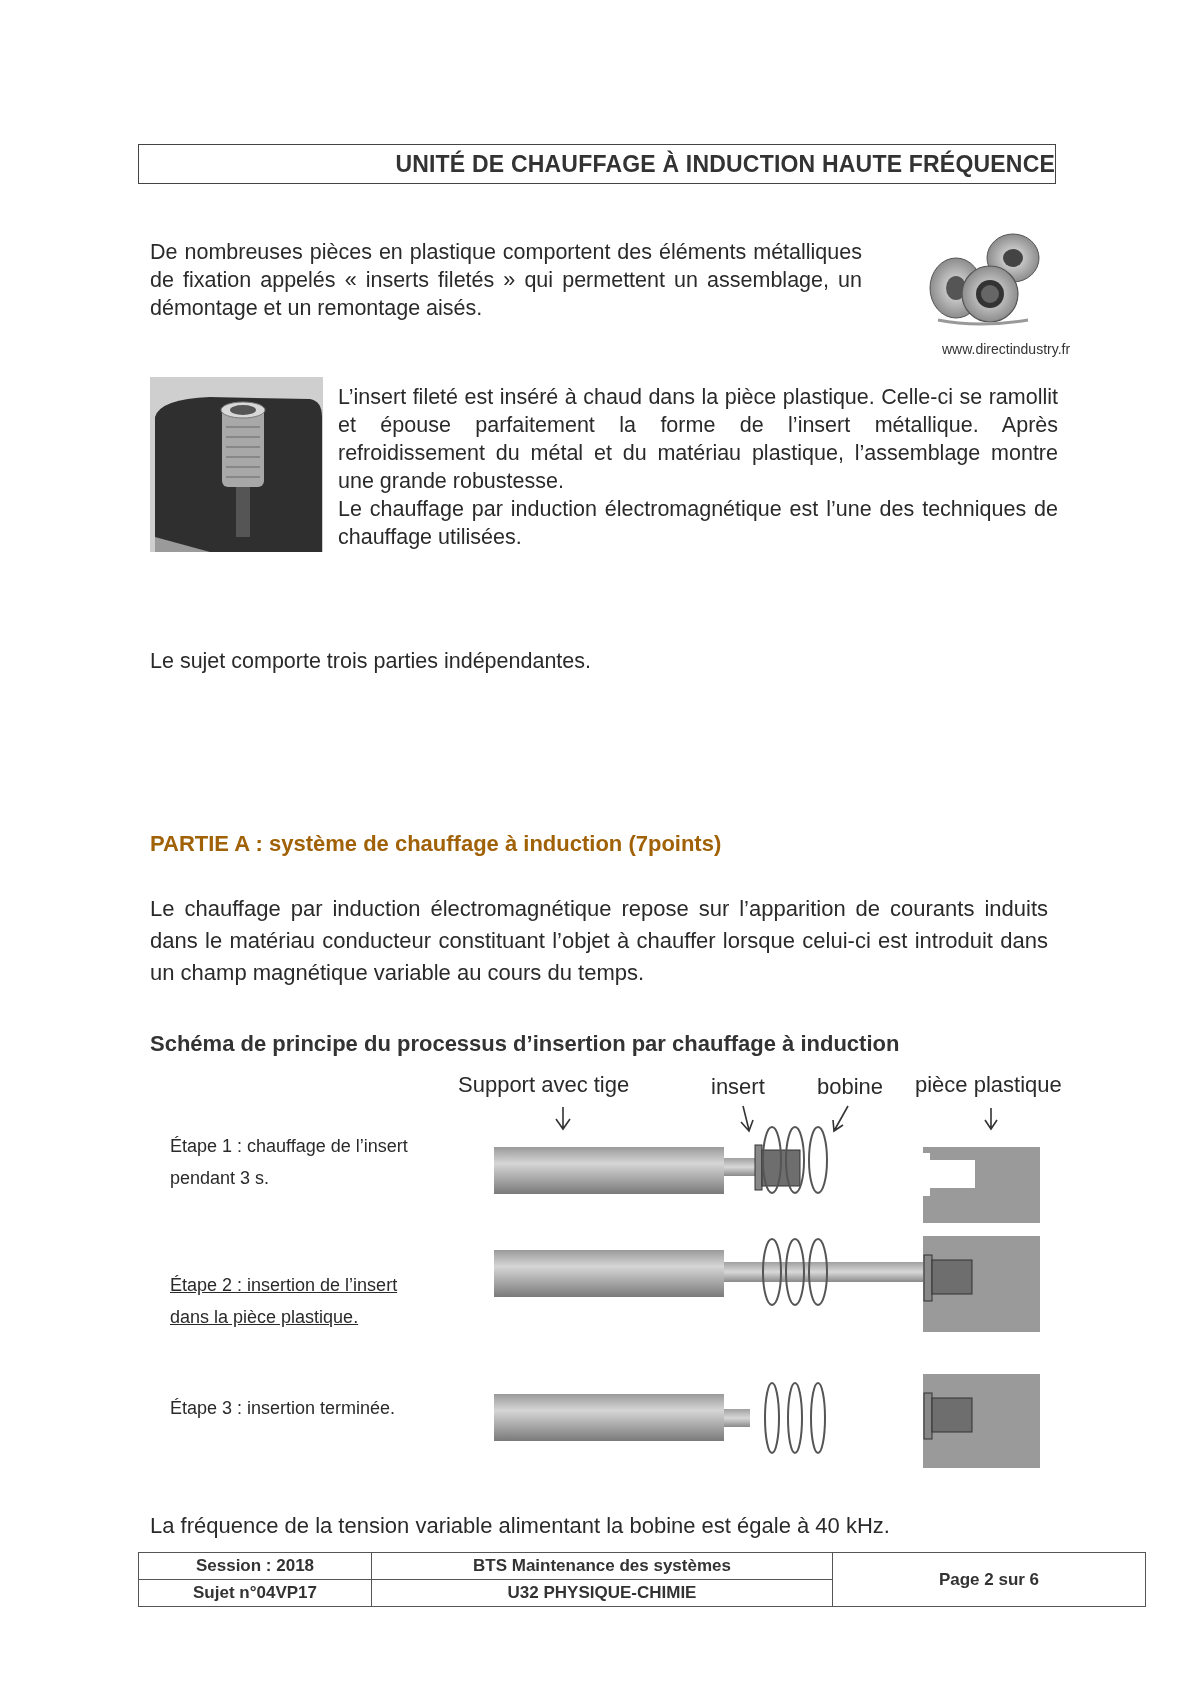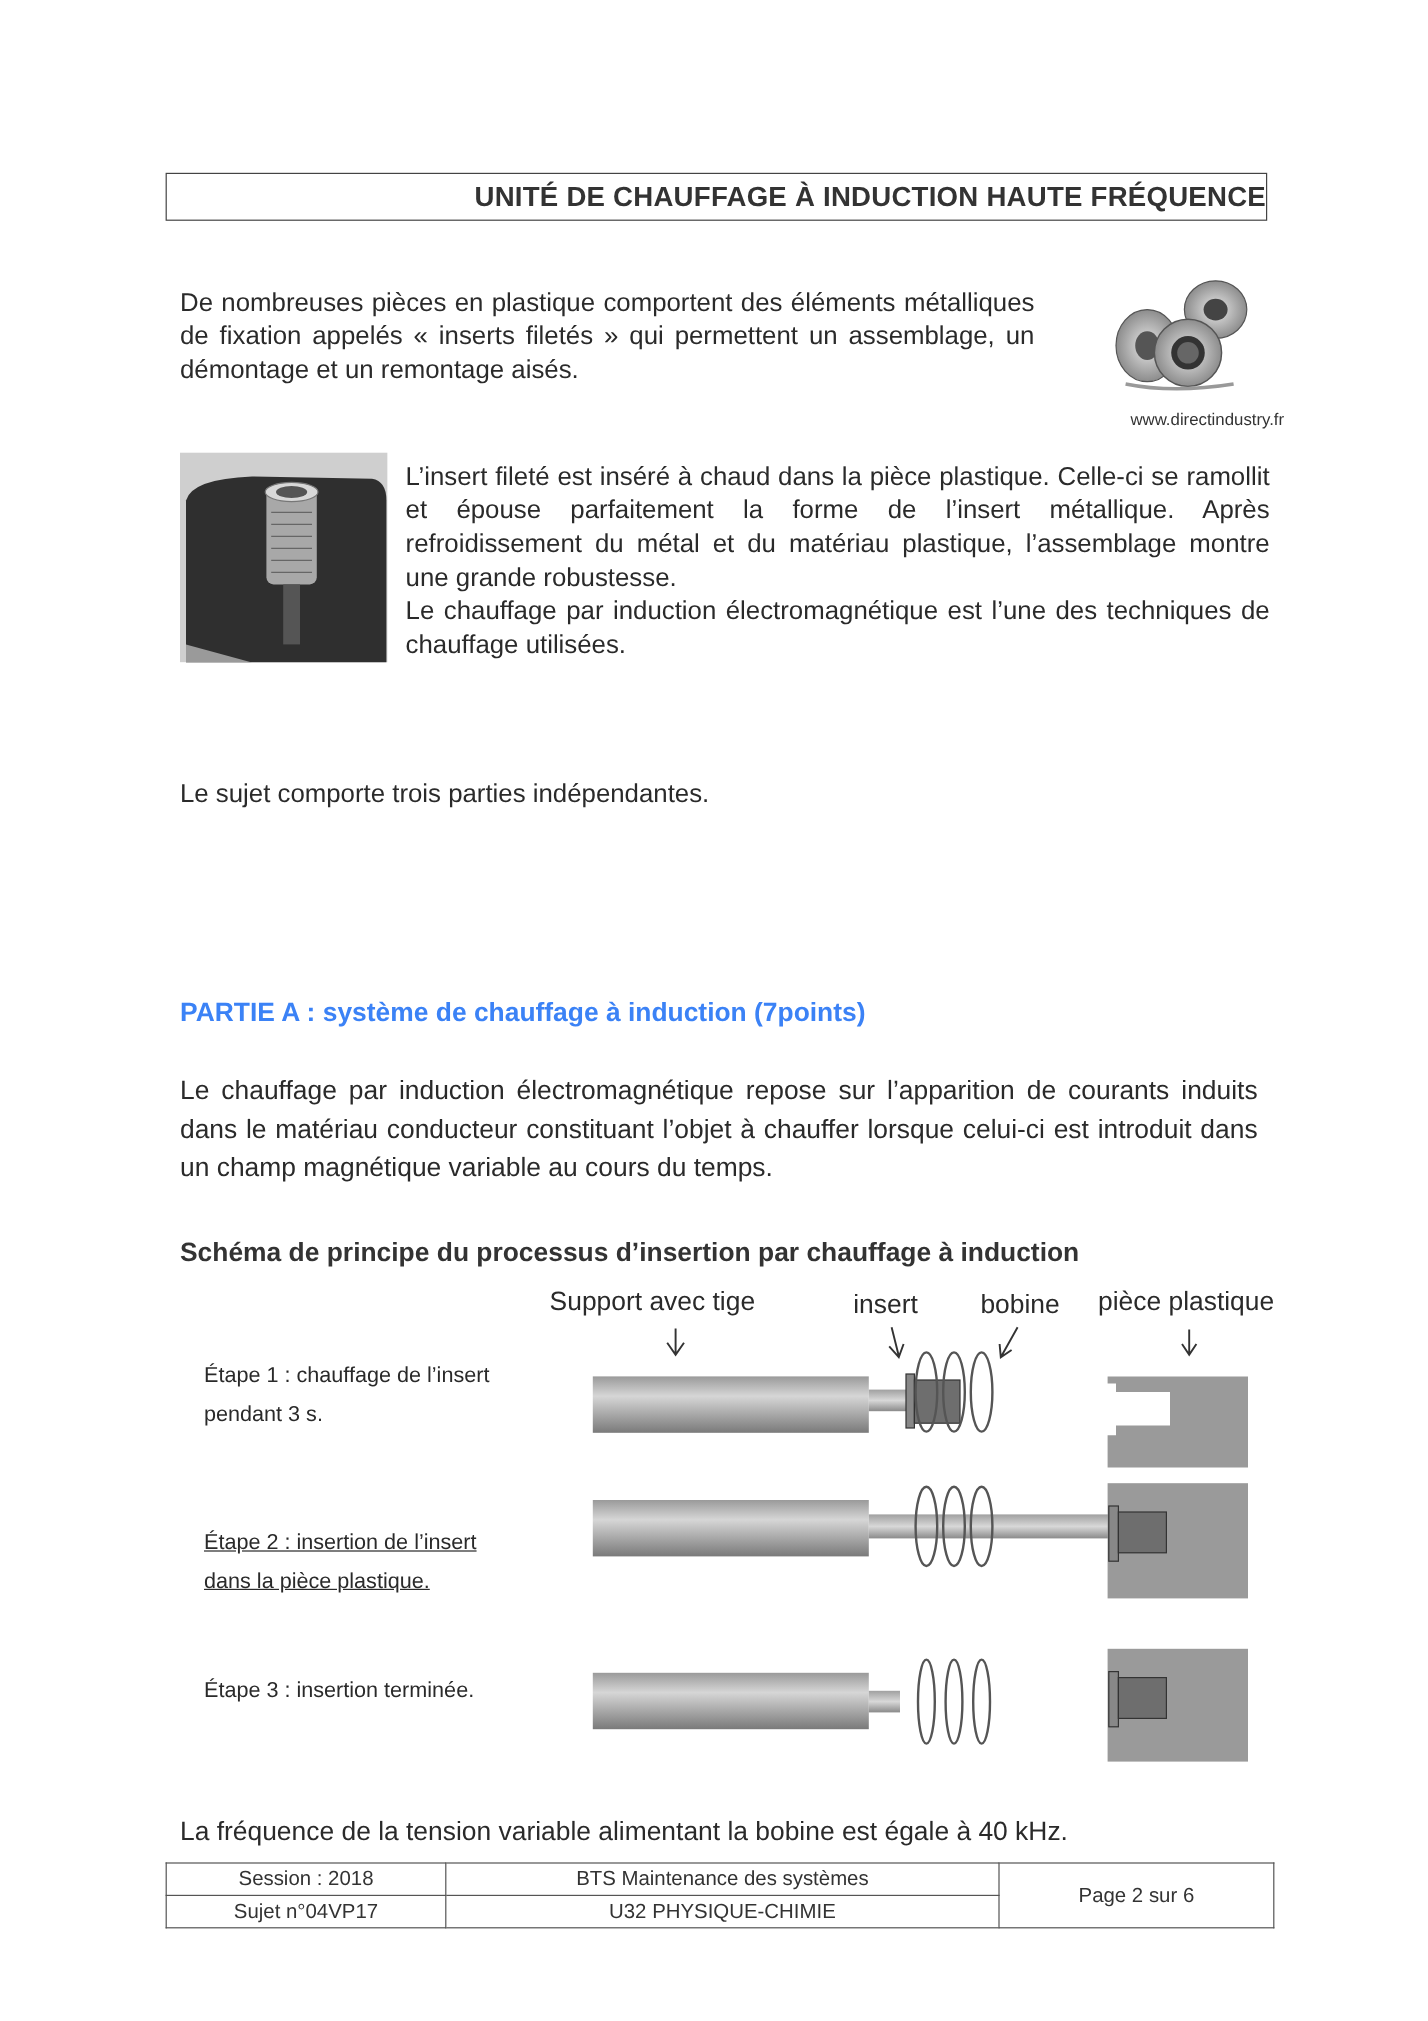--- a/index.html
+++ b/index.html
@@ -10,28 +10,28 @@
                display: flex; align-items: center; justify-content: flex-end; box-sizing: border-box; }
   .title-box span { font-size: 23px; font-weight: bold; color: #333; letter-spacing: 0.2px; }
   .para { font-size: 21.5px; line-height: 28px; text-align: justify; text-align-last: left; margin: 0; }
   .para p { margin: 0; }
   .intro { left: 150px; top: 238px; width: 712px; }
   .url { left: 912px; top: 341px; font-size: 14px; color: #333; margin-left: 30px; }
   .inserts-img { left: 918px; top: 228px; width: 130px; height: 100px; }
   .photo { left: 150px; top: 377px; width: 173px; height: 175px; }
   .para2 { left: 338px; top: 383px; width: 720px; }
   .para3 { left: 150px; top: 607px; width: 898px; margin-top: 40px; }
-  .part-title { left: 150px; top: 831px; font-size: 22px; font-weight: bold; color: #3b82f6; }
+  .part-title { left: 150px; top: 831px; font-size: 22px; font-weight: bold; color: #a16207; }
   .para4 { left: 150px; top: 893px; width: 898px; font-size: 22px; line-height: 32px; }
   .schema-title { left: 150px; top: 1018px; font-size: 22px; font-weight: bold; color: #333; margin-top: 13px; }
   .label { font-size: 22px; color: #2a2a2a; }
   .step { font-size: 18px; line-height: 32px; left: 170px; width: 250px; }
   .freq { left: 150px; top: 1513px; font-size: 22px; }
-  .footer { left: 138px; top: 1552px; width: 924px; border-collapse: collapse;
-            font-size: 17px; color: #333; }
+  .footer { left: 138px; top: 1552px; width: 1008px; border-collapse: collapse;
+            font-size: 17px; color: #333; font-weight: bold; }
   .footer td { border: 1.3px solid #555; text-align: center; height: 26px; padding: 0; }
   .footer .sess { width: 232px; }
   .footer .mid { width: 460px; }
 </style>
 </head>
 <body>
 
 <div class="abs title-box">
   <span>UNITÉ DE CHAUFFAGE À INDUCTION HAUTE FRÉQUENCE</span>
 </div>

